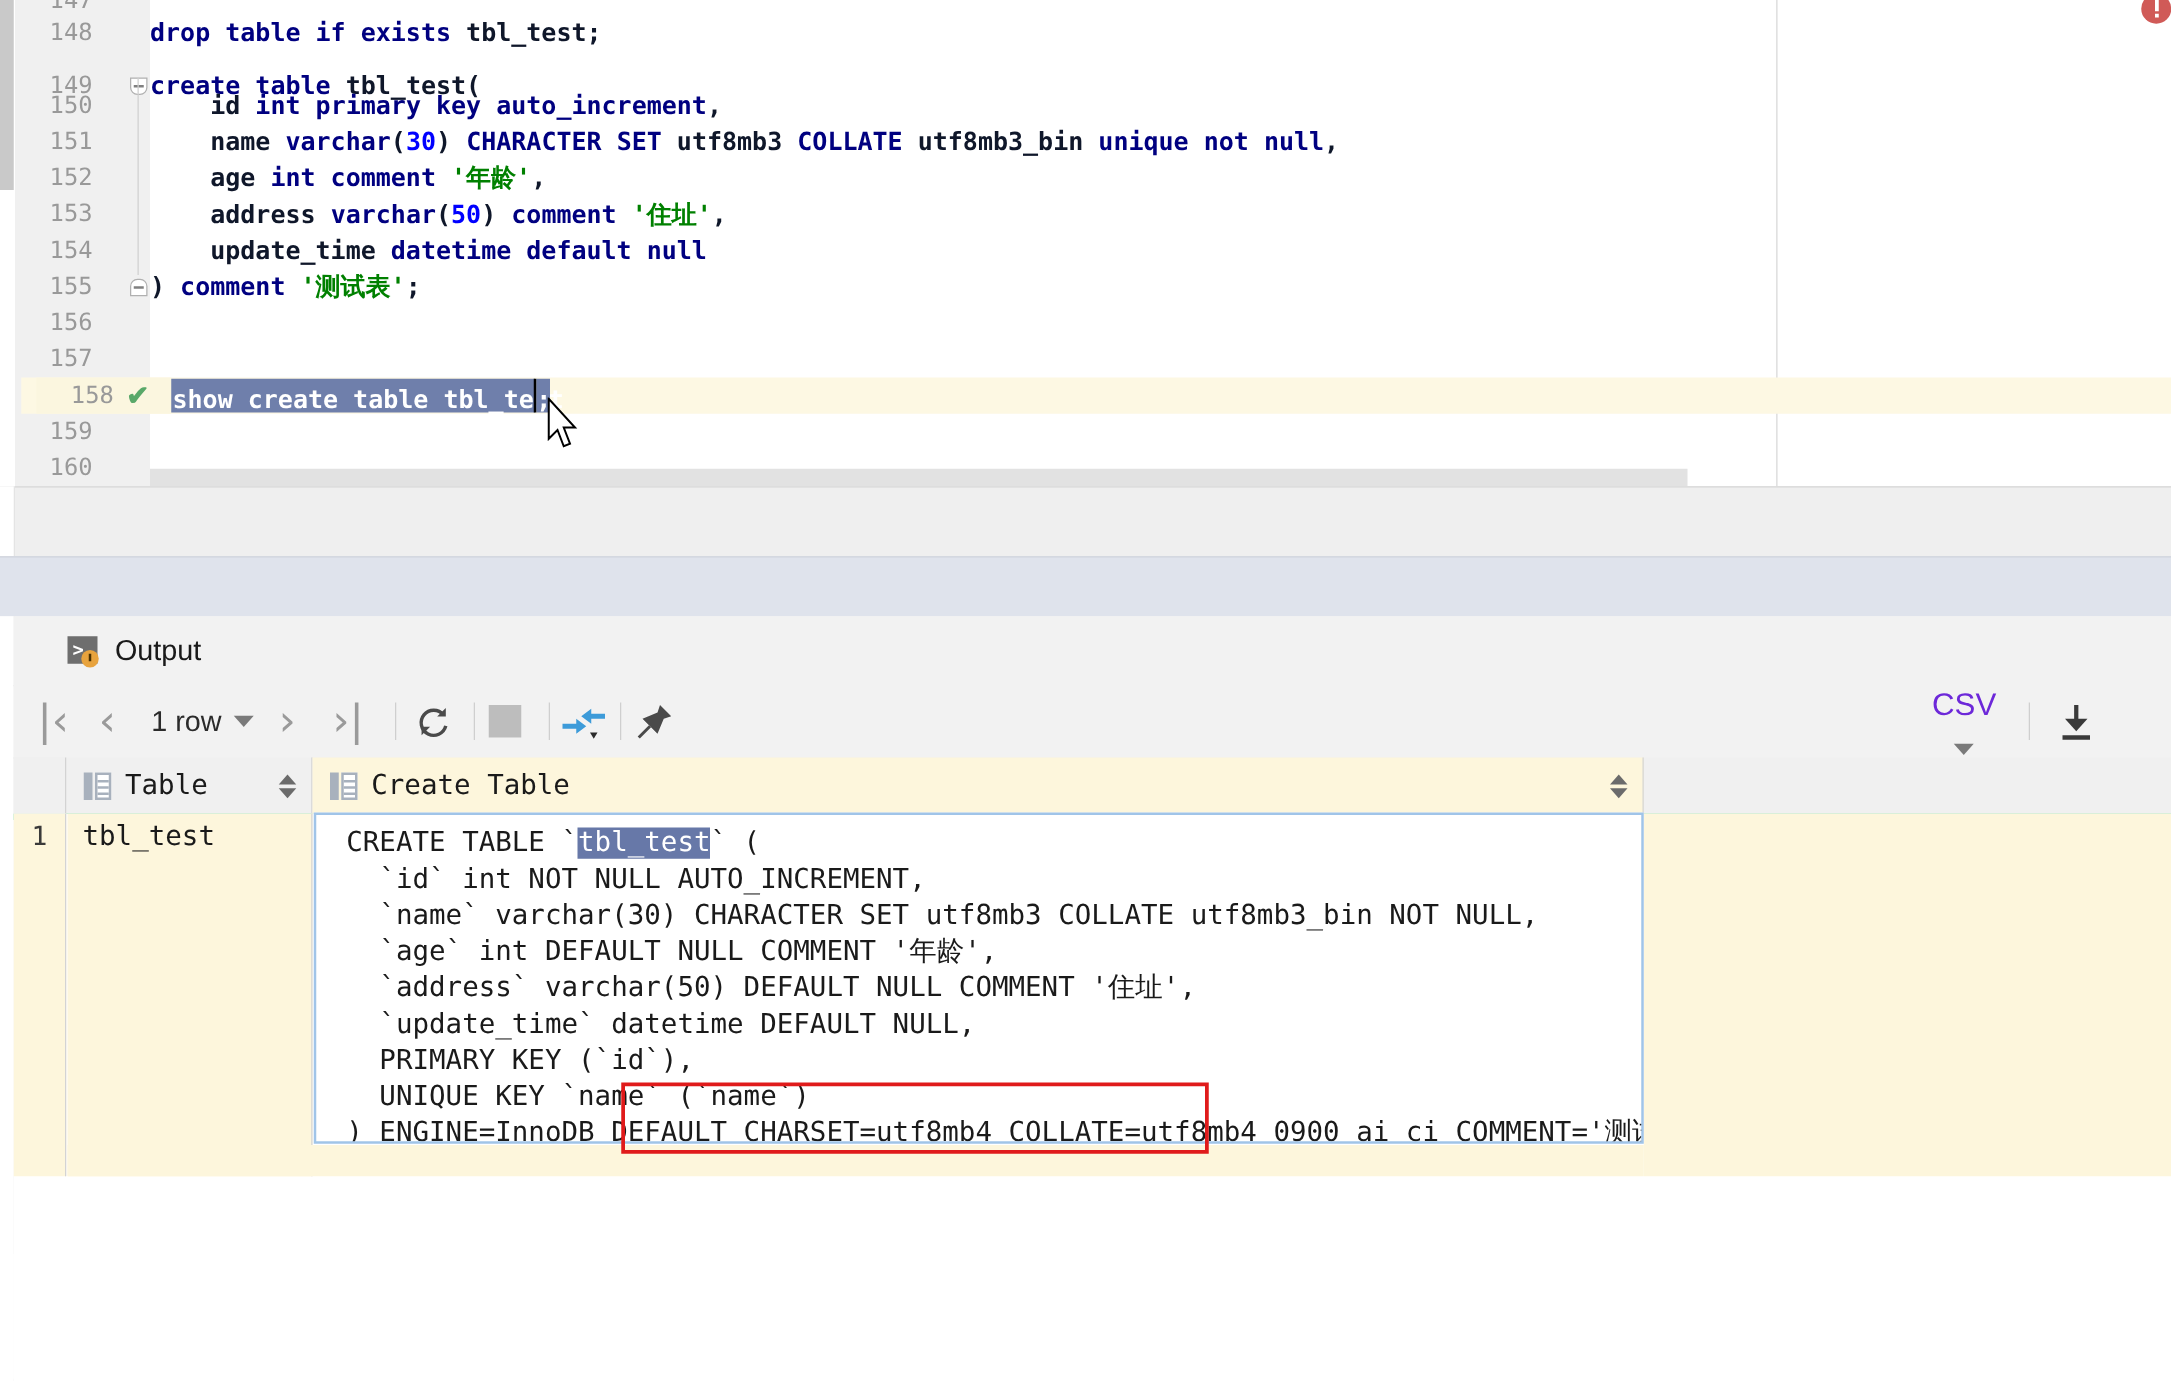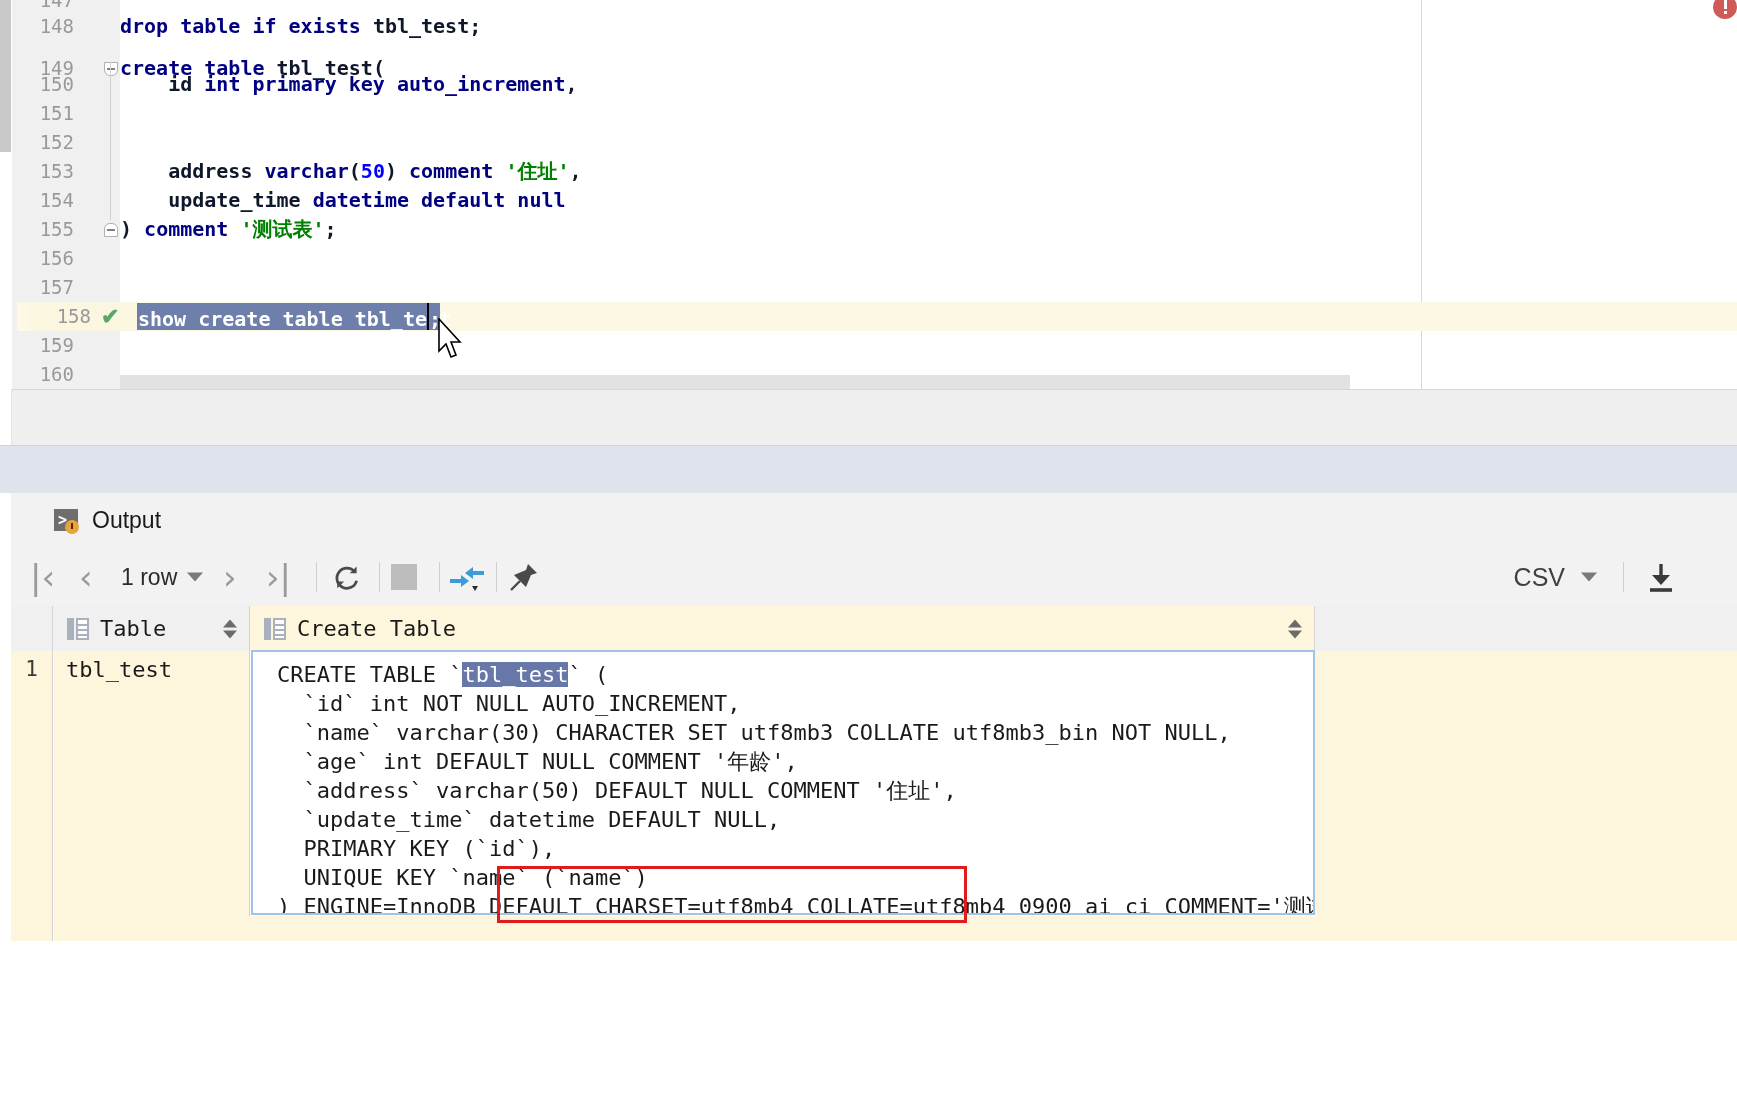--- a/index.html
+++ b/index.html
@@ -218,21 +218,21 @@
     width:30px;height:30px;
   }
   .icon-stop{
     position:absolute;top:50%;transform:translateY(-50%);
     width:26px;height:26px;background:#bdbdbd;
   }
   .icon-extract{position:absolute;top:50%;transform:translateY(-50%);width:38px;height:32px;}
   .icon-pin{position:absolute;top:50%;transform:translateY(-50%);width:32px;height:32px;}
   .fmt{
     position:absolute;top:50%;transform:translateY(-50%);
-    font-size:25px;color:#404040;display:flex;align-items:center;gap:16px;
+    font-size:25px;color:#6d28d9;display:flex;align-items:center;gap:16px;flex-direction:column;
   }
   .icon-dl{position:absolute;top:50%;transform:translateY(-50%);width:32px;height:32px;}
 
   
   .grid{
     position:absolute;left:11px;top:113px;right:0;bottom:0;background:#ffffff;
   }
   .grid-head{
     position:absolute;left:0;top:0;width:1726px;height:45px;
     background:#f0f0f0;border-bottom:5px solid #22c55e;
@@ -347,24 +347,26 @@
     <div class="ln-code"><span class="kw">create table</span> <span class="pl">tbl_test(</span></div>
   </div>
 
   <div class="ln-row" style="top:70px;">
     <div class="ln-num">150</div>
     <div class="ln-code"><span class="pl">    id </span><span class="kw">int primary key auto_increment</span><span class="pl">,</span></div>
   </div>
 
   <div class="ln-row" style="top:99px;">
     <div class="ln-num">151</div>
+    <div class="ln-code"><span class="pl">    name </span><span class="kw">varchar</span><span class="pl">(</span><span class="num">30</span><span class="pl">) </span><span class="kw">CHARACTER SET</span><span class="pl"> utf8mb3 </span><span class="kw">COLLATE</span><span class="pl"> utf8mb3_bin </span><span class="kw">unique not null</span><span class="pl">,</span></div>
   </div>
 
   <div class="ln-row" style="top:128px;">
     <div class="ln-num">152</div>
+    <div class="ln-code"><span class="pl">    age </span><span class="kw">int comment</span> <span class="str">'年龄'</span><span class="pl">,</span></div>
   </div>
 
   <div class="ln-row" style="top:157px;">
     <div class="ln-num">153</div>
     <div class="ln-code"><span class="pl">    address </span><span class="kw">varchar</span><span class="pl">(</span><span class="num">50</span><span class="pl">) </span><span class="kw">comment</span> <span class="str">'住址'</span><span class="pl">,</span></div>
   </div>
 
   <div class="ln-row" style="top:186px;">
     <div class="ln-num">154</div>
     <div class="ln-code"><span class="pl">    update_time </span><span class="kw">datetime default null</span></div>

